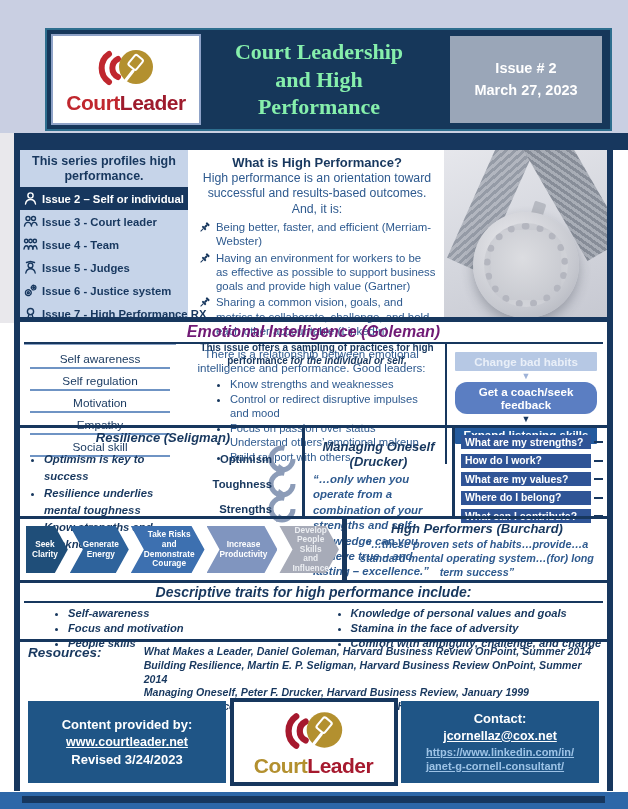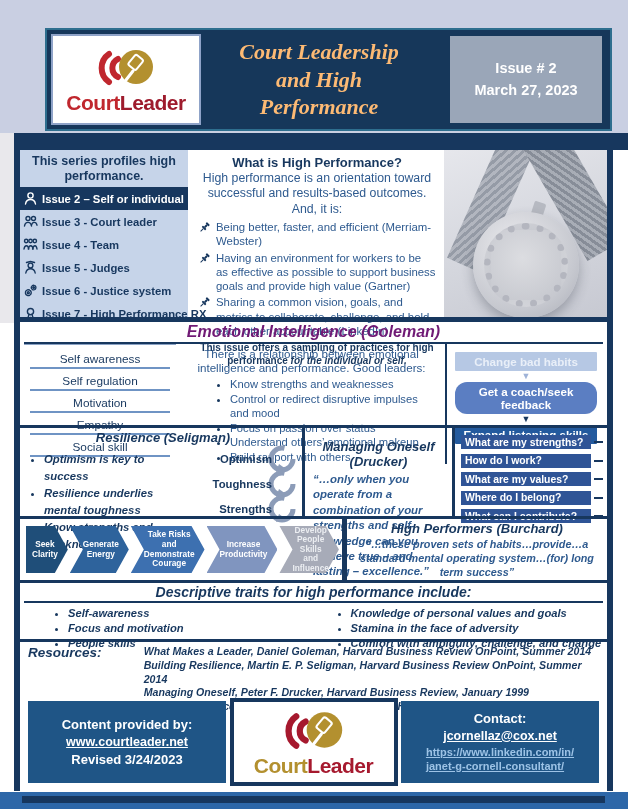--- a/index.html
+++ b/index.html
@@ -15,21 +15,21 @@
   
   .header-frame { position:absolute; left:45px; top:28px; width:567px; height:103px;
     background:#16375a; border:2px solid #2e6e8e; display:flex; align-items:stretch; }
   .logo-box { width:150px; margin:4px; background:#fff; border:2px solid #8fa3c8;
     display:flex; flex-direction:column; align-items:center; justify-content:center; gap:2px; }
   .logo-mark { width:64px; height:44px; }
   .logo-text { font-size:21px; font-weight:bold; letter-spacing:-.5px; line-height:1;text-align:center; }
   .logo-text .w1 { color:#c0272e; } .logo-text .w2 { color:#9e1b2d; }
   .footer-logo .logo-text .w1 { color:#b3902f; } .footer-logo .logo-text .w2 { color:#a6192e; }
   .header-title { flex:1; display:flex; align-items:center; justify-content:center; text-align:center;
-    color:#fdba74; font-family:"Liberation Serif", serif; font-weight:bold; font-size:22px; line-height:1.25;font-style:italic; }
+    color:#86efac; font-family:"Liberation Serif", serif; font-weight:bold; font-size:22px; line-height:1.25; }
   .issue-box { width:152px; margin:6px 8px 6px 17px; background:#9aa6b8; color:#fff; font-weight:bold;
     font-size:14.5px; display:flex; flex-direction:column; align-items:center; justify-content:center; line-height:1.5; }
 
   
   .content-frame { position:absolute; left:14px; top:133px; width:599px; height:658px; background:#fff;
     border-left:6px solid #17375e; border-right:6px solid #17375e; display:flex; flex-direction:column; }
   .navy-band { height:17px; background:#17375e; flex:none; }
   .hr { height:5px; background:#17375e; flex:none; }
   .hr-thin { height:3px; background:#17375e; flex:none; }
 

